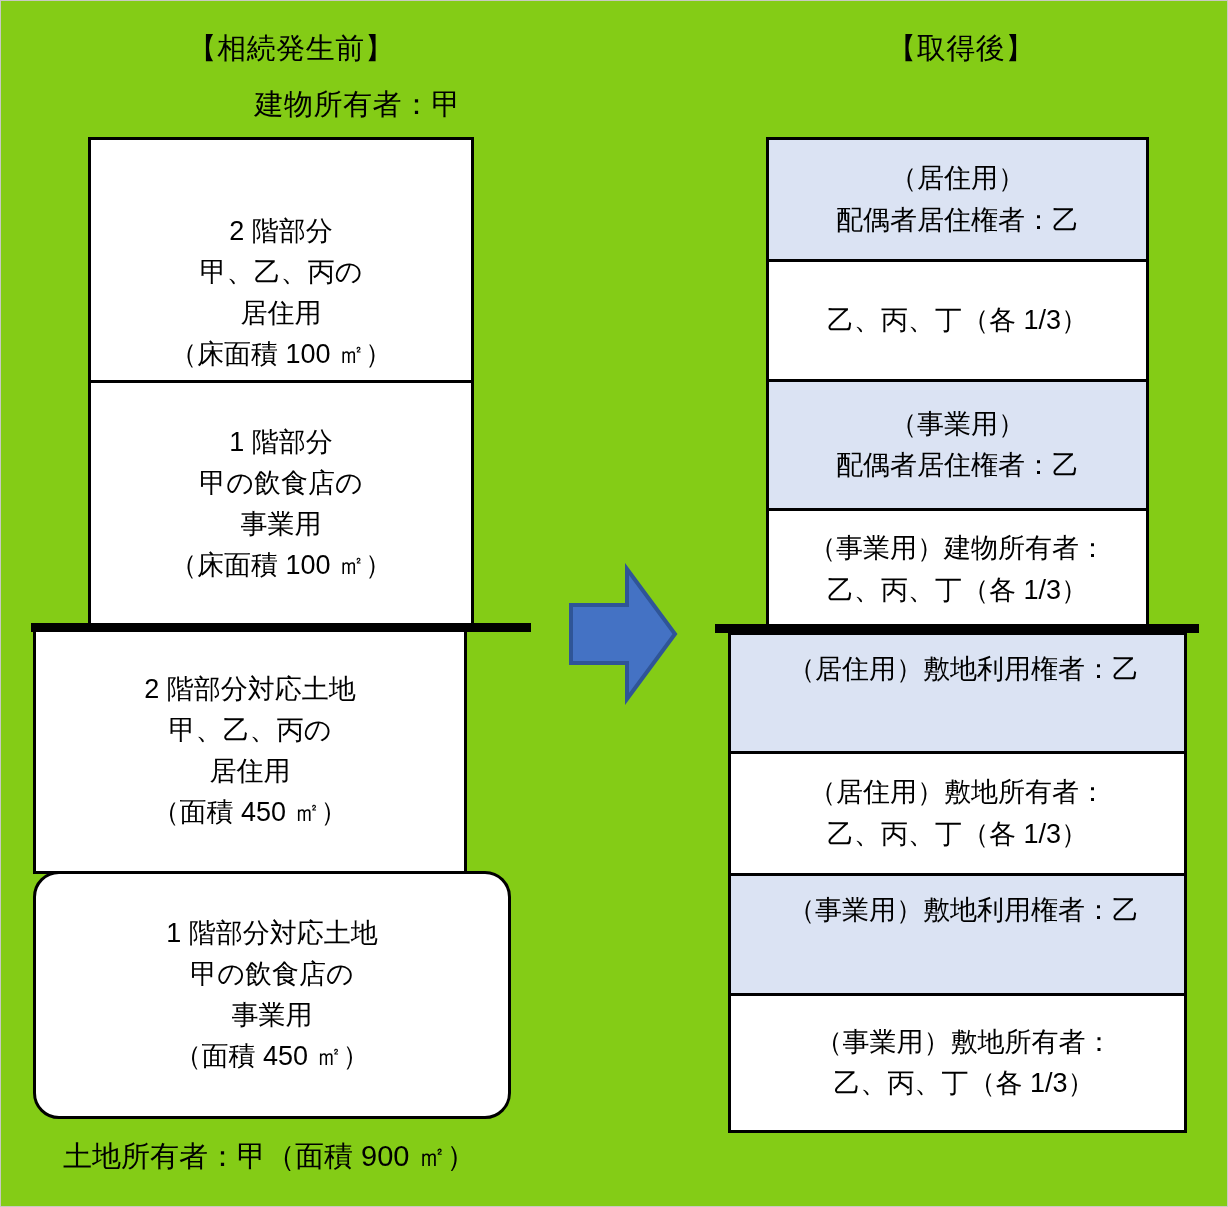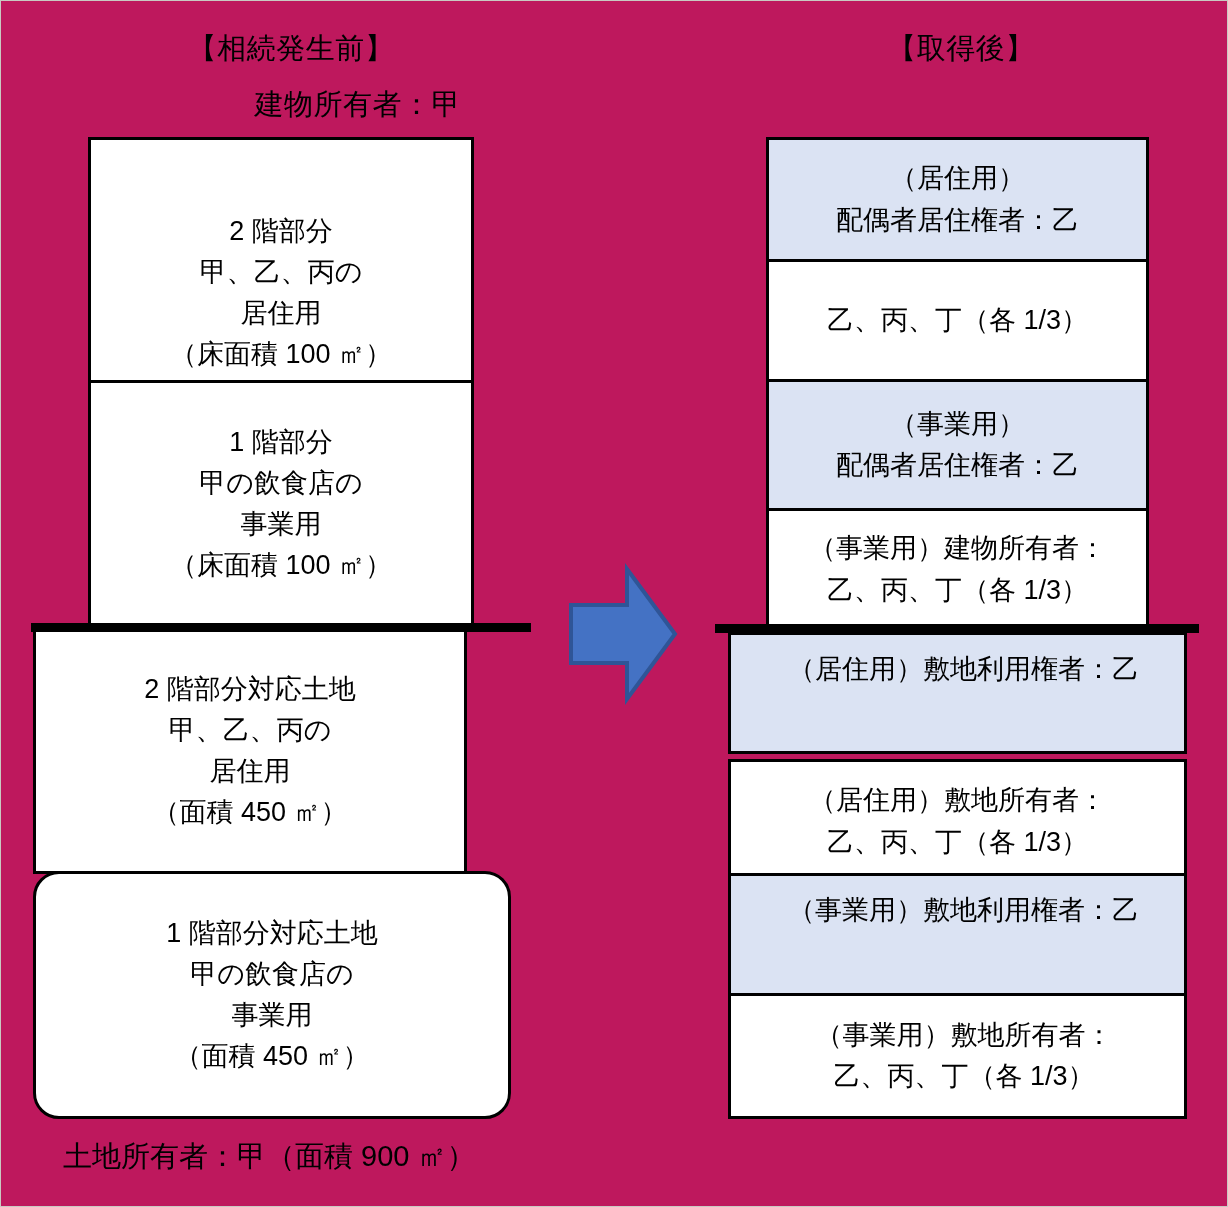--- a/index.html
+++ b/index.html
@@ -7,21 +7,21 @@
     padding: 0;
     background: #ffffff;
   }
   body {
     font-family: "Liberation Sans", "DejaVu Sans", sans-serif;
   }
   #canvas {
     position: relative;
     width: 1228px;
     height: 1207px;
-    background: #be185d;
+    background: #84cc16;
     box-sizing: border-box;
     border: 1px solid #c9c9c2;
     overflow: hidden;
   }
 
   .hdr {
     position: absolute;
     text-align: center;
     font-size: 29px;
     color: #000000;
@@ -131,29 +131,29 @@
 
   <div class="box" style="left:765px; top:507px; width:383px; height:123px;">
     <span class="ln">（事業用）建物所有者：</span>
     <span class="ln">乙、丙、丁（各 1/3）</span>
   </div>
 
   <div class="box blue topalign" style="left:727px; top:631px; width:459px; height:122px;">
     <span class="ln">（居住用）敷地利用権者：乙</span>
   </div>
 
-  <div class="box" style="left:727px; top:750px; width:459px; height:125px;margin-top:8px;">
+  <div class="box" style="left:727px; top:750px; width:459px; height:125px;">
     <span class="ln">（居住用）敷地所有者：</span>
     <span class="ln">乙、丙、丁（各 1/3）</span>
   </div>
 
   <div class="box blue topalign" style="left:727px; top:872px; width:459px; height:123px;">
     <span class="ln">（事業用）敷地利用権者：乙</span>
   </div>
 
-  <div class="box" style="left:727px; top:992px; width:459px; height:126px;padding-left:13px;">
+  <div class="box" style="left:727px; top:992px; width:459px; height:140px;padding-left:13px;">
     <span class="ln">（事業用）敷地所有者：</span>
     <span class="ln">乙、丙、丁（各 1/3）</span>
   </div>
 
   <div class="ground" style="left:714px; top:623px; width:484px;"></div>
 
 </div>
 
 </body></html>

